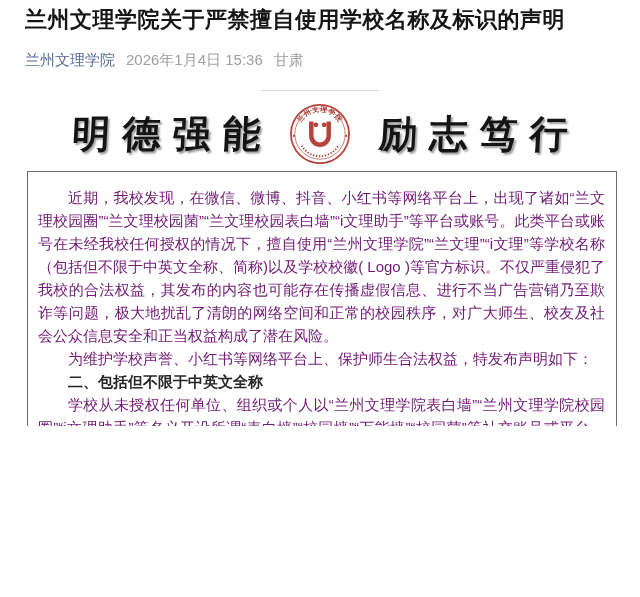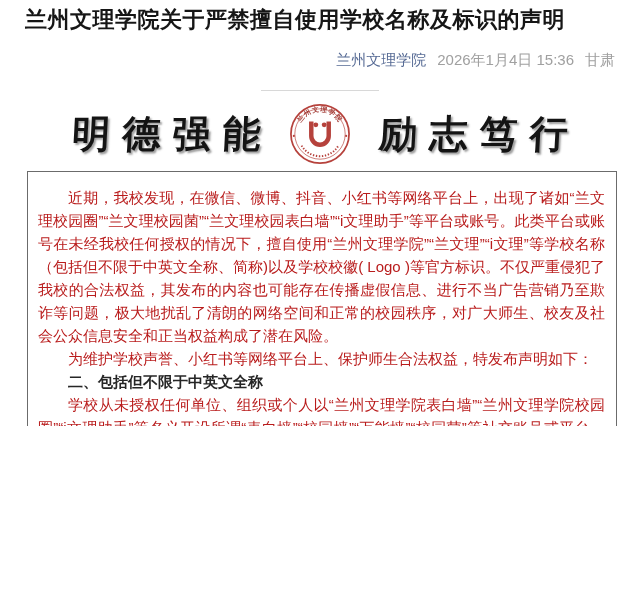--- a/index.html
+++ b/index.html
@@ -23,21 +23,20 @@
     line-height: 28px;
     font-weight: 700;
     color: #161616;
     letter-spacing: 0.5px;
   }
   .meta {
     margin: 16px 25px 0 25px;
     font-size: 15px;
     line-height: 20px;
     white-space: nowrap;
-    text-align: right;
   }
   .meta .account {
     color: #576b95;
     cursor: pointer;
     text-decoration: none;
   }
   .meta .date { color: #a0a0a0; margin-left: 11px; }
   .meta .loc  { color: #a0a0a0; margin-left: 11px; }
   
   .divider {
@@ -74,21 +73,21 @@
     margin: 2px 23px 0 27px;
     border: 1px solid #6b6b6b;
     padding: 14px 11px 24px 10px;
     background: #ffffff;
   }
   .statement p {
     font-size: 15px;
     line-height: 23px;
     text-indent: 2em;
     text-align: justify;
-    color: #b91c1c;
+    color: #701a75;
   }
   .statement p.heading {
     font-weight: 700;
     color: #262626;
   }
 </style>
 </head>
 <body>
 
 <div class="page">

